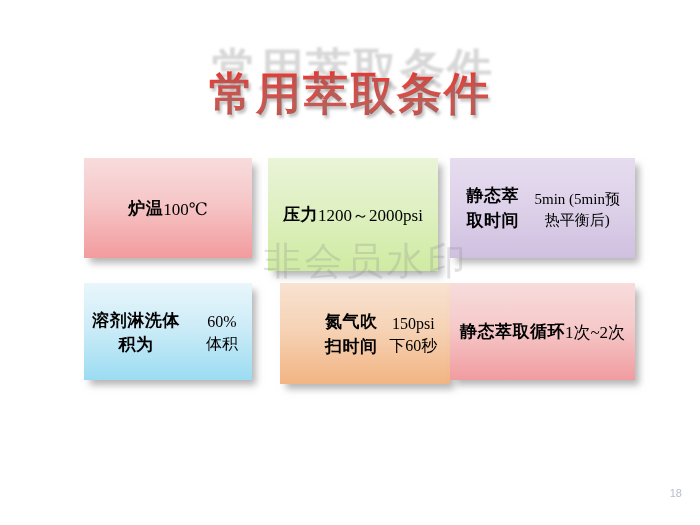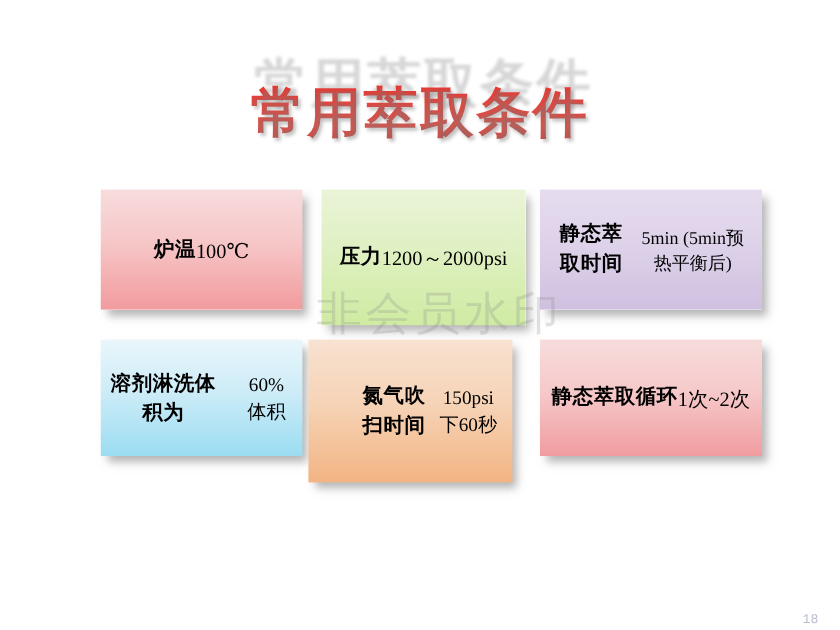--- a/index.html
+++ b/index.html
@@ -125,37 +125,37 @@
   .box.b3 .sub  { font-size: 15px; line-height: 21px; }
   .box.b4 .head { font-size: 17px; line-height: 24px; }
   .box.b5 .sub  { font-size: 16px; }
   .box.b6 .sub  { font-size: 17px; }
 
   
   .b1 { left: 84px;  top: 158px; width: 168px; height: 100px; }
   .b2 { left: 268px; top: 158px; width: 170px; height: 113px; }
   .b3 { left: 450px; top: 158px; width: 185px; height: 100px; }
   .b4 { left: 84px;  top: 283px; width: 168px; height: 97px; gap: 20px; }
-  .b5 { left: 257px; top: 283px; width: 170px; height: 119px; padding-left: 38px; }
+  .b5 { left: 280px; top: 283px; width: 170px; height: 101px; padding-left: 38px; }
   .b6 { left: 450px; top: 283px; width: 185px; height: 97px; }
 
   
   .b1 { background: linear-gradient(to bottom, #f8dcdd 0%, #f6c6c7 45%, #f29b9d 100%); }
   .b2 { background: linear-gradient(to bottom, #eaf4d8 0%, #dff0c2 45%, #cfeba2 100%); }
   .b3 { background: linear-gradient(to bottom, #e6dcef 0%, #ddd1e9 50%, #cfc0e0 100%); }
   .b4 { background: linear-gradient(to bottom, #e9f6fb 0%, #cdecf7 45%, #9bdcf2 100%); }
   .b5 { background: linear-gradient(to bottom, #f8e2d1 0%, #f6d3b6 45%, #f2b483 100%); }
   .b6 { background: linear-gradient(to bottom, #f7dcdc 0%, #f6c9ca 45%, #f09c9f 100%); }
 
   
   .page-number {
     position: absolute;
     right: 18px;
-    bottom: 2px;
-    font-family: Liberation Mono, monospace;
+    bottom: 26px;
+    font-family: Liberation Sans, sans-serif;
     font-size: 11px;
     color: #b9bdd0;
     z-index: 5;
   }
 </style>
 </head>
 <body>
 
 <div class="slide">
 

